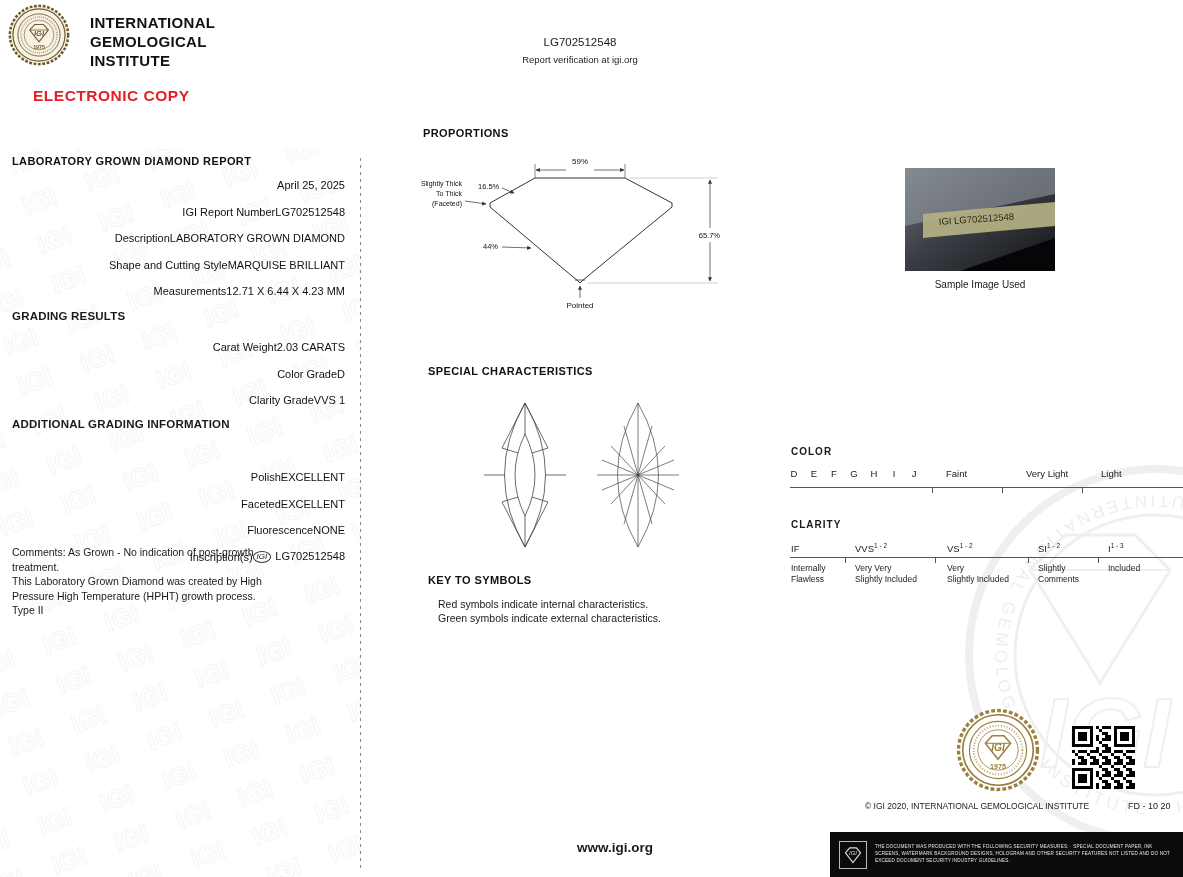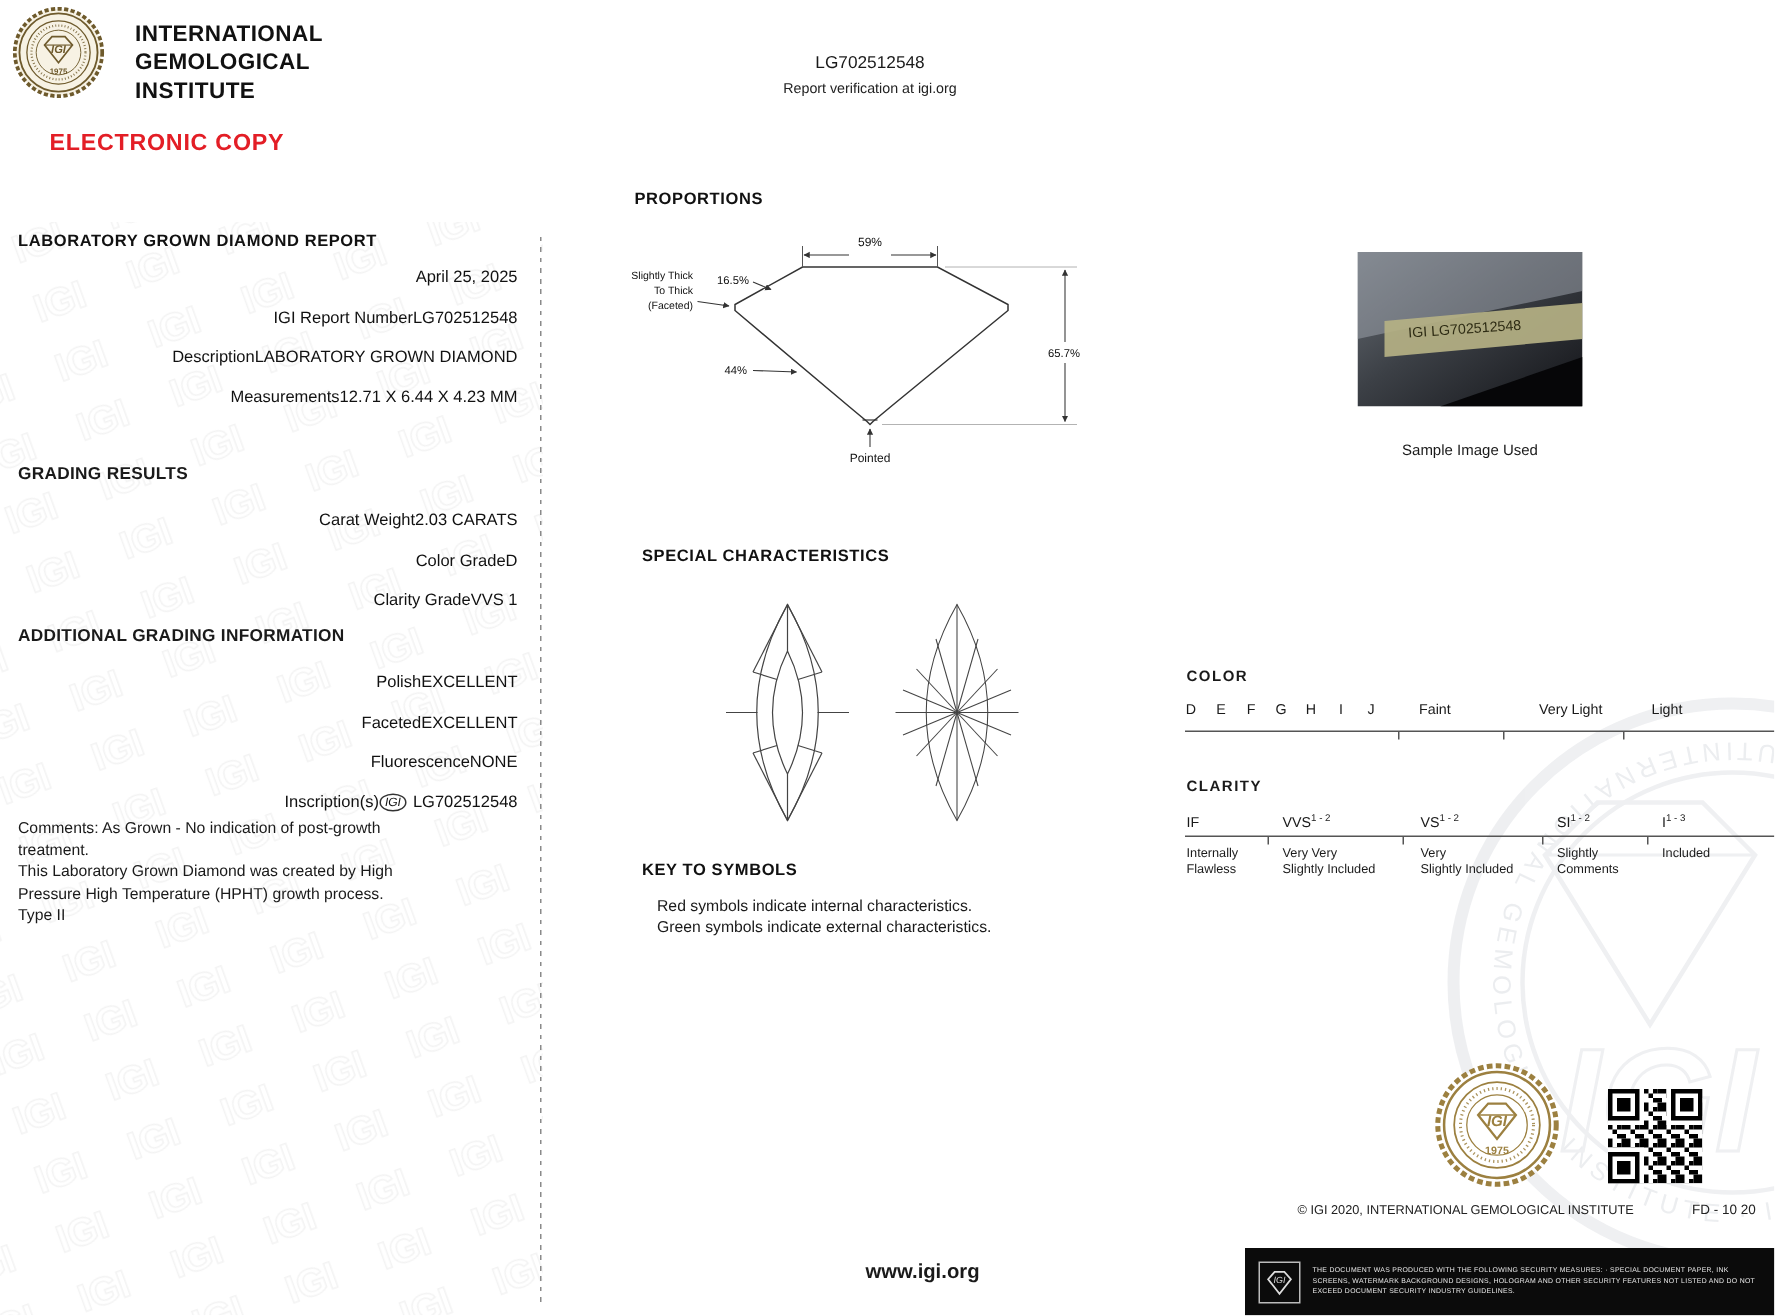--- a/index.html
+++ b/index.html
@@ -21,21 +21,21 @@
   .comments{font-size:10.5px;line-height:14.5px;white-space:pre-line;width:342px;}
   .igi-oval{display:inline-block;font-style:italic;font-size:8px;line-height:10px;border:1px solid #333;
             border-radius:50%;padding:0 3px;margin-right:4px;vertical-align:1px;}
   
   .vdivider{left:360px;top:158px;width:1px;height:714px;
             background:repeating-linear-gradient(to bottom,#8a8a8a 0 3px,transparent 3px 7px);}
   
   .blk-title{font-size:11px;font-weight:bold;letter-spacing:.4px;color:#111;}
   .keys-text{font-size:10.5px;line-height:13.5px;white-space:pre-line;}
   
-  .sample-cap{font-size:10px;text-align:center;width:150px;margin-top:16px;}
+  .sample-cap{font-size:10px;text-align:center;width:150px;}
   
   .scale-title{font-size:10px;font-weight:bold;letter-spacing:1px;}
   .letters{display:flex;}
   .letters span{display:inline-block;width:20px;text-align:center;font-size:9.5px;}
   .range-lab{font-size:9.5px;}
   .scale-line{border-top:1px solid #555;height:0;}
   .scale-line i{position:absolute;top:0;width:1px;height:5px;background:#555;}
   .cl-code{font-size:9.5px;}
   .cl-sup{font-size:6.5px;vertical-align:4px;}
   .cl-desc{font-size:8.5px;line-height:10.5px;white-space:pre-line;width:86px;}
@@ -106,20 +106,24 @@
     </div>
     <div class="frow">
       <span class="lab">IGI Report Number</span>
       <span class="val">LG702512548</span>
     </div>
     <div class="frow">
       <span class="lab">Description</span>
       <span class="val">LABORATORY GROWN DIAMOND</span>
     </div>
     <div class="frow">
+      <span class="lab">Shape and Cutting Style</span>
+      <span class="val">MARQUISE BRILLIANT</span>
+    </div>
+    <div class="frow">
       <span class="lab">Measurements</span>
       <span class="val">12.71 X 6.44 X 4.23 MM</span>
     </div>
   </div>
 
   <div class="abs sec-h" style="left:12px;top:310px;">GRADING RESULTS</div>
 
   <div class="abs fieldcol" style="top:334px;">
     <div class="frow">
       <span class="lab">Carat Weight</span>
@@ -130,21 +134,21 @@
       <span class="val">D</span>
     </div>
     <div class="frow">
       <span class="lab">Clarity Grade</span>
       <span class="val">VVS 1</span>
     </div>
   </div>
 
   <div class="abs sec-h" style="left:12px;top:418px;">ADDITIONAL GRADING INFORMATION</div>
 
-  <div class="abs fieldcol" style="top:442px;">
+  <div class="abs fieldcol" style="top:464px;">
     <div class="frow">
       <span class="lab">Polish</span>
       <span class="val">EXCELLENT</span>
     </div>
     <div class="frow">
       <span class="lab">Faceted</span>
       <span class="val">EXCELLENT</span>
     </div>
     <div class="frow">
       <span class="lab">Fluorescence</span>

